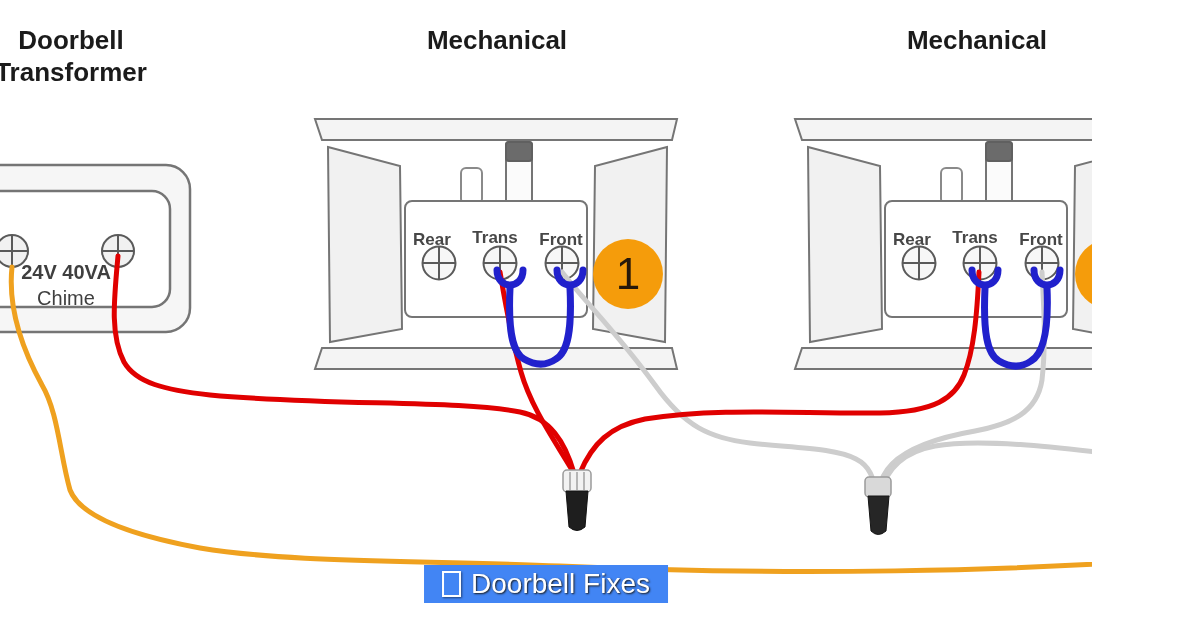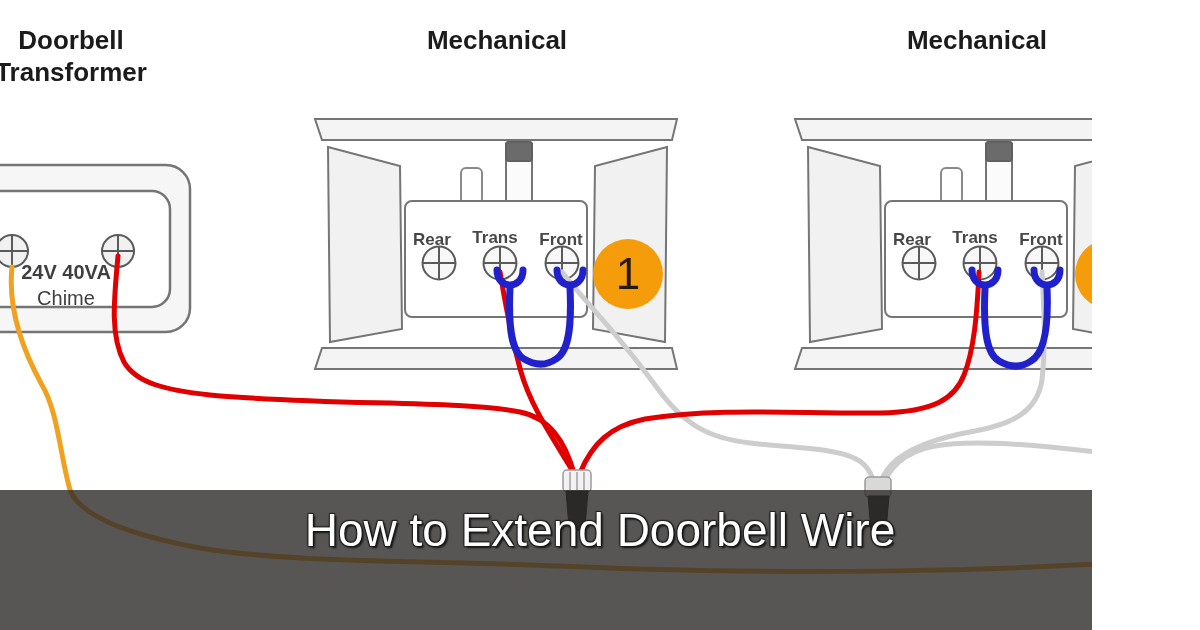--- a/index.html
+++ b/index.html
@@ -164,17 +164,18 @@
   <span class="lbl term-lbl" style="left:432px;top:218px;">Rear</span>
   <span class="lbl term-lbl" style="left:495px;top:216px;">Trans</span>
   <span class="lbl term-lbl" style="left:561px;top:218px;">Front</span>
   <span class="lbl term-lbl" style="left:912px;top:218px;">Rear</span>
   <span class="lbl term-lbl" style="left:975px;top:216px;">Trans</span>
   <span class="lbl term-lbl" style="left:1041px;top:218px;">Front</span>
 
   <span class="lbl marker-num" style="left:593px;top:239px;">1</span>
   <span class="lbl marker-num" style="left:1075px;top:239px;">2</span>
 
-  <div class="banner">
-    <div class="banner-title">How to Extend Doorbell Wire</div>
+  <div class="badge">
+    <span class="glyph-box"></span>
+    <span>Doorbell Fixes</span>
   </div>
 
 </div>
 
 </body></html>

